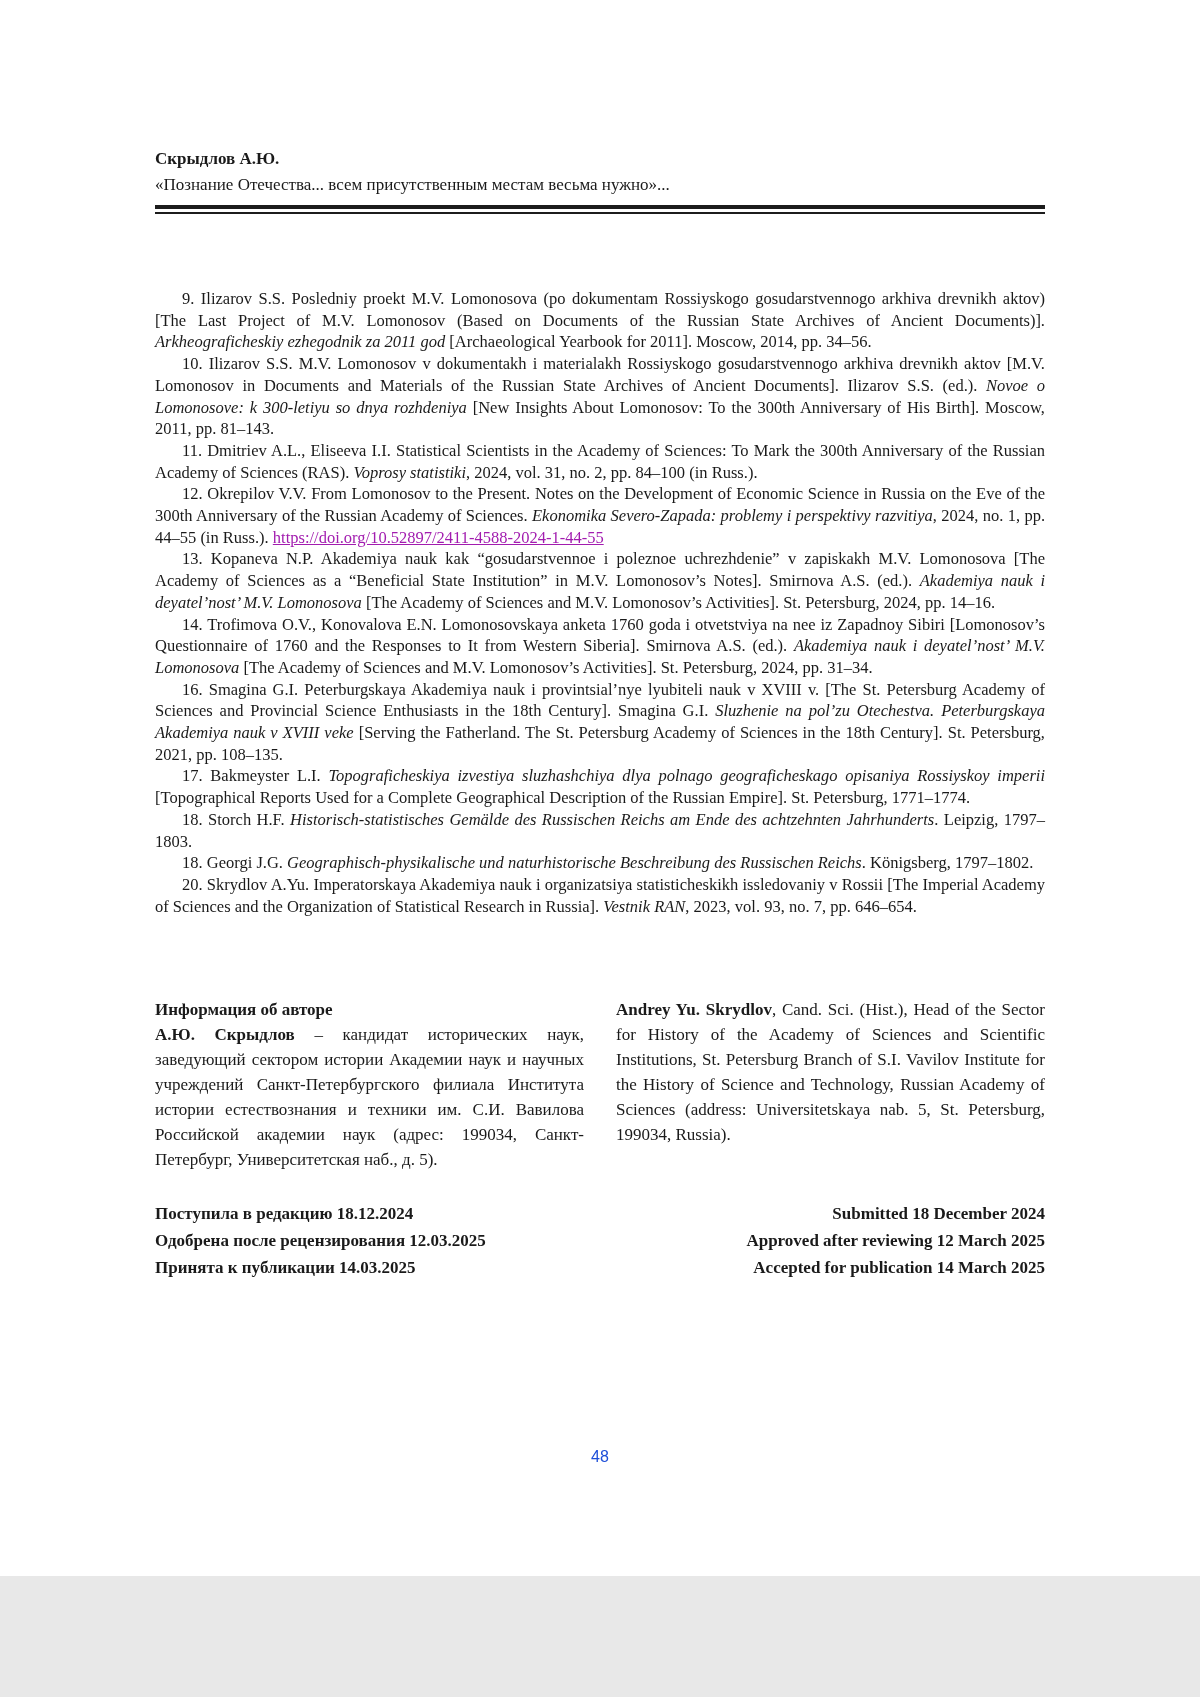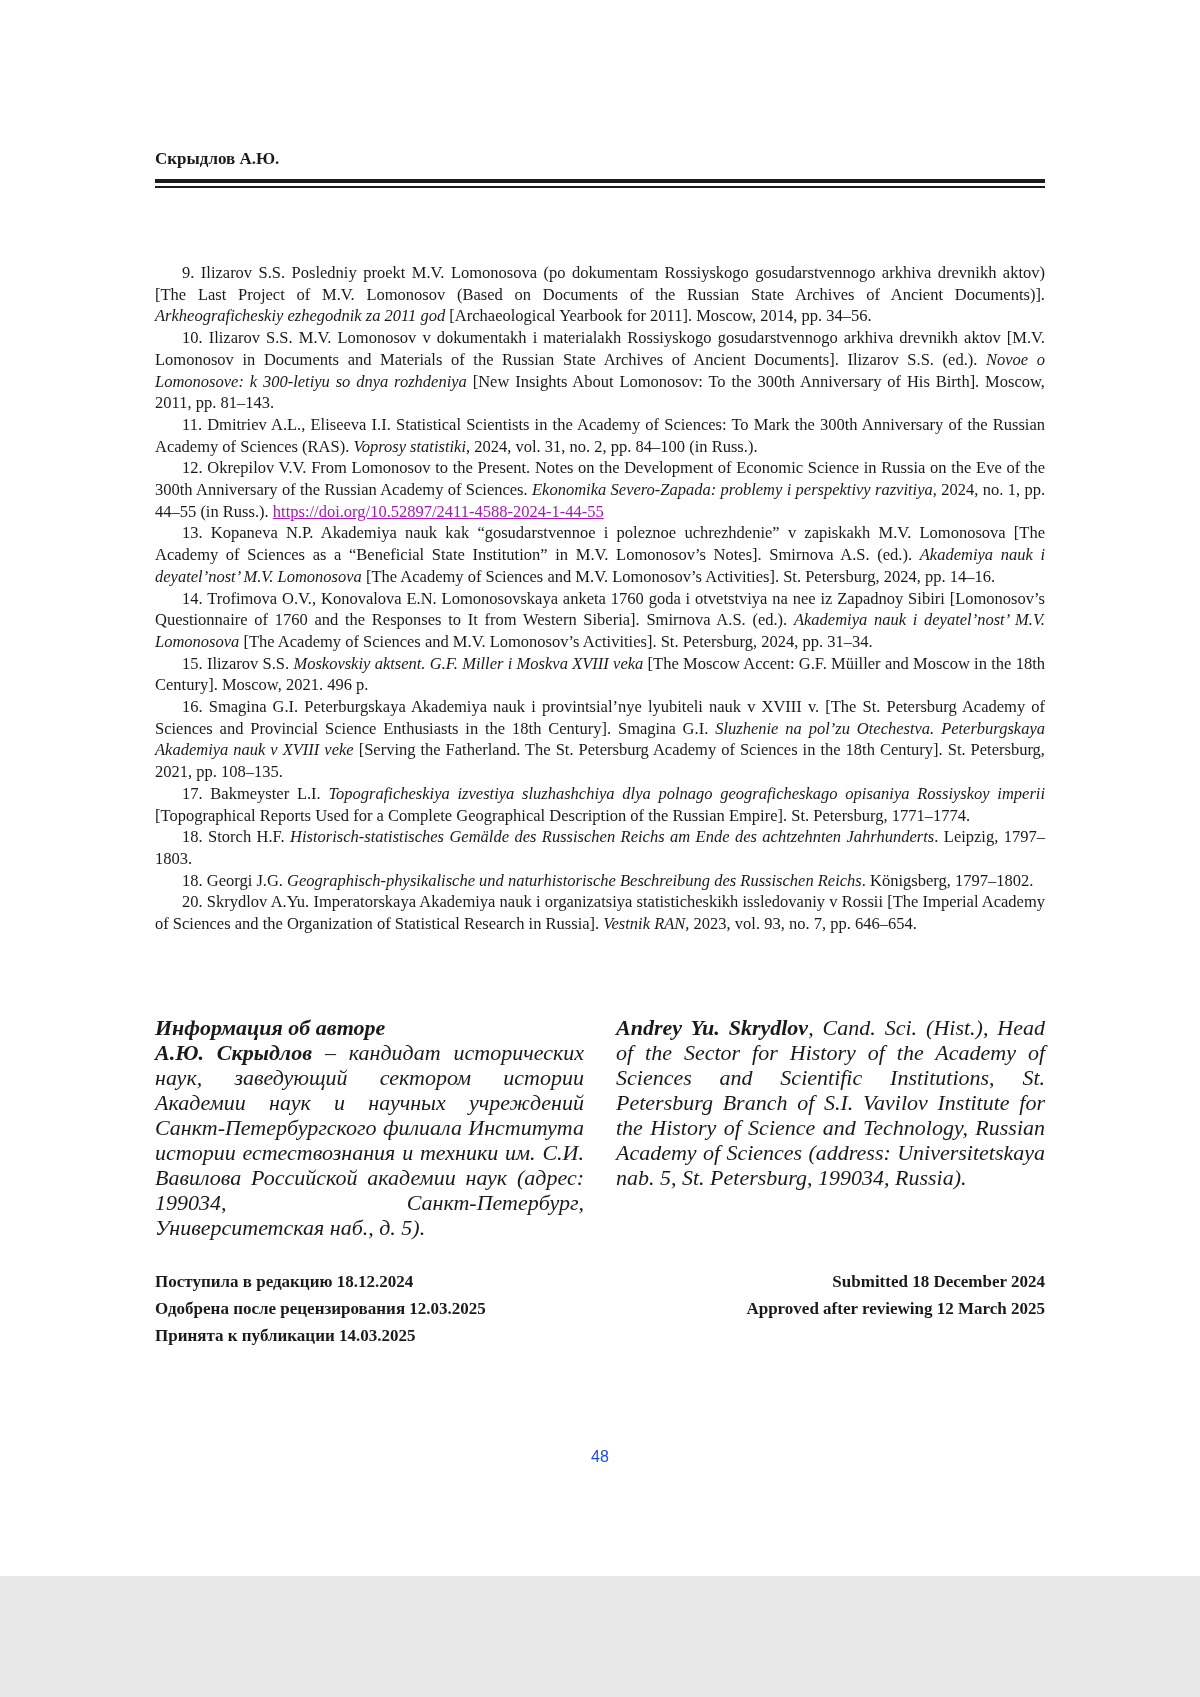--- a/index.html
+++ b/index.html
@@ -48,22 +48,21 @@
     word-break: break-all;
   }
 
   .author-info {
     margin-top: 80px;
     display: flex;
     gap: 32px;
   }
   .author-col {
     width: 429px;
-    font-style: italic;
-    font-size: 22px;
+    font-size: 17px;
     line-height: 25px;
     text-align: justify;
   }
   .author-col .col-heading {
     font-weight: bold;
     margin: 0;
   }
   .author-col p { margin: 0; }
 
   .dates-row {
@@ -90,32 +89,32 @@
     color: #1d4ed8;
   }
 </style>
 </head>
 <body>
 
 <div class="page">
   <div class="content">
 
     <div class="hdr-author">Скрыдлов А.Ю.</div>
+    <div class="hdr-title">«Познание Отечества... всем присутственным местам весьма нужно»...</div>
 
     <div class="rule-thick"></div>
     <div class="rule-thin"></div>
 
     <div class="refs">
         <p class="ref"><span class="seg-normal">9. Ilizarov S.S. Posledniy proekt M.V. Lomonosova (po dokumentam Rossiyskogo gosudarstvennogo arkhiva drevnikh aktov) [The Last Project of M.V. Lomonosov (Based on Documents of the Russian State Archives of Ancient Documents)]. </span><span class="seg-italic">Arkheograficheskiy ezhegodnik za 2011 god</span><span class="seg-normal"> [Archaeological Yearbook for 2011]. Moscow, 2014, pp. 34–56.</span></p>
         <p class="ref"><span class="seg-normal">10. Ilizarov S.S. M.V. Lomonosov v dokumentakh i materialakh Rossiyskogo gosudarstvennogo arkhiva drevnikh aktov [M.V. Lomonosov in Documents and Materials of the Russian State Archives of Ancient Documents]. Ilizarov S.S. (ed.). </span><span class="seg-italic">Novoe o Lomonosove: k 300-letiyu so dnya rozhdeniya</span><span class="seg-normal"> [New Insights About Lomonosov: To the 300th Anniversary of His Birth]. Moscow, 2011, pp. 81–143.</span></p>
         <p class="ref"><span class="seg-normal">11. Dmitriev A.L., Eliseeva I.I. Statistical Scientists in the Academy of Sciences: To Mark the 300th Anniversary of the Russian Academy of Sciences (RAS). </span><span class="seg-italic">Voprosy statistiki</span><span class="seg-normal">, 2024, vol. 31, no. 2, pp. 84–100 (in Russ.).</span></p>
         <p class="ref"><span class="seg-normal">12. Okrepilov V.V. From Lomonosov to the Present. Notes on the Development of Economic Science in Russia on the Eve of the 300th Anniversary of the Russian Academy of Sciences. </span><span class="seg-italic">Ekonomika Severo-Zapada: problemy i perspektivy razvitiya</span><span class="seg-normal">, 2024, no. 1, pp. 44–55 (in Russ.). </span><a class="seg-link">https://doi.org/10.52897/2411-4588-2024-1-44-55</a></p>
         <p class="ref"><span class="seg-normal">13. Kopaneva N.P. Akademiya nauk kak “gosudarstvennoe i poleznoe uchrezhdenie” v zapiskakh M.V. Lomonosova [The Academy of Sciences as a “Beneficial State Institution” in M.V. Lomonosov’s Notes]. Smirnova A.S. (ed.). </span><span class="seg-italic">Akademiya nauk i deyatel’nost’ M.V. Lomonosova</span><span class="seg-normal"> [The Academy of Sciences and M.V. Lomonosov’s Activities]. St. Petersburg, 2024, pp. 14–16.</span></p>
         <p class="ref"><span class="seg-normal">14. Trofimova O.V., Konovalova E.N. Lomonosovskaya anketa 1760 goda i otvetstviya na nee iz Zapadnoy Sibiri [Lomonosov’s Questionnaire of 1760 and the Responses to It from Western Siberia]. Smirnova A.S. (ed.). </span><span class="seg-italic">Akademiya nauk i deyatel’nost’ M.V. Lomonosova</span><span class="seg-normal"> [The Academy of Sciences and M.V. Lomonosov’s Activities]. St. Petersburg, 2024, pp. 31–34.</span></p>
-        <p class="ref"><span class="seg-normal">15. Ilizarov S.S. </span><span class="seg-italic">Moskovskiy aktsent. G.F. Miller i Moskva XVIII veka</span><span class="seg-normal"> [The Moscow Accent: G.F. Müiller and Moscow in the 18th Century]. Moscow, 2021. 496 p.</span></p>
         <p class="ref"><span class="seg-normal">16. Smagina G.I. Peterburgskaya Akademiya nauk i provintsial’nye lyubiteli nauk v XVIII v. [The St. Petersburg Academy of Sciences and Provincial Science Enthusiasts in the 18th Century]. Smagina G.I. </span><span class="seg-italic">Sluzhenie na pol’zu Otechestva. Peterburgskaya Akademiya nauk v XVIII veke</span><span class="seg-normal"> [Serving the Fatherland. The St. Petersburg Academy of Sciences in the 18th Century]. St. Petersburg, 2021, pp. 108–135.</span></p>
         <p class="ref"><span class="seg-normal">17. Bakmeyster L.I. </span><span class="seg-italic">Topograficheskiya izvestiya sluzhashchiya dlya polnago geograficheskago opisaniya Rossiyskoy imperii</span><span class="seg-normal"> [Topographical Reports Used for a Complete Geographical Description of the Russian Empire]. St. Petersburg, 1771–1774.</span></p>
         <p class="ref"><span class="seg-normal">18. Storch H.F. </span><span class="seg-italic">Historisch-statistisches Gemälde des Russischen Reichs am Ende des achtzehnten Jahrhunderts</span><span class="seg-normal">. Leipzig, 1797–1803.</span></p>
         <p class="ref"><span class="seg-normal">18. Georgi J.G. </span><span class="seg-italic">Geographisch-physikalische und naturhistorische Beschreibung des Russischen Reichs</span><span class="seg-normal">. Königsberg, 1797–1802.</span></p>
         <p class="ref"><span class="seg-normal">20. Skrydlov A.Yu. Imperatorskaya Akademiya nauk i organizatsiya statisticheskikh issledovaniy v Rossii [The Imperial Academy of Sciences and the Organization of Statistical Research in Russia]. </span><span class="seg-italic">Vestnik RAN</span><span class="seg-normal">, 2023, vol. 93, no. 7, pp. 646–654.</span></p>
       </div>
 
     <div class="author-info">
       <div class="author-col">
         <p class="col-heading">Информация об авторе</p>
@@ -128,19 +127,20 @@
 
     <div class="dates-row">
       <div class="dates-col">
           <div class="date-line">Поступила в редакцию 18.12.2024</div>
           <div class="date-line">Одобрена после рецензирования 12.03.2025</div>
           <div class="date-line">Принята к публикации 14.03.2025</div>
         </div>
       <div class="dates-col right">
           <div class="date-line">Submitted 18 December 2024</div>
           <div class="date-line">Approved after reviewing 12 March 2025</div>
+          <div class="date-line">Accepted for publication 14 March 2025</div>
         </div>
     </div>
 
   </div>
 
   <div class="page-number">48</div>
 </div>
 
 </body></html>

